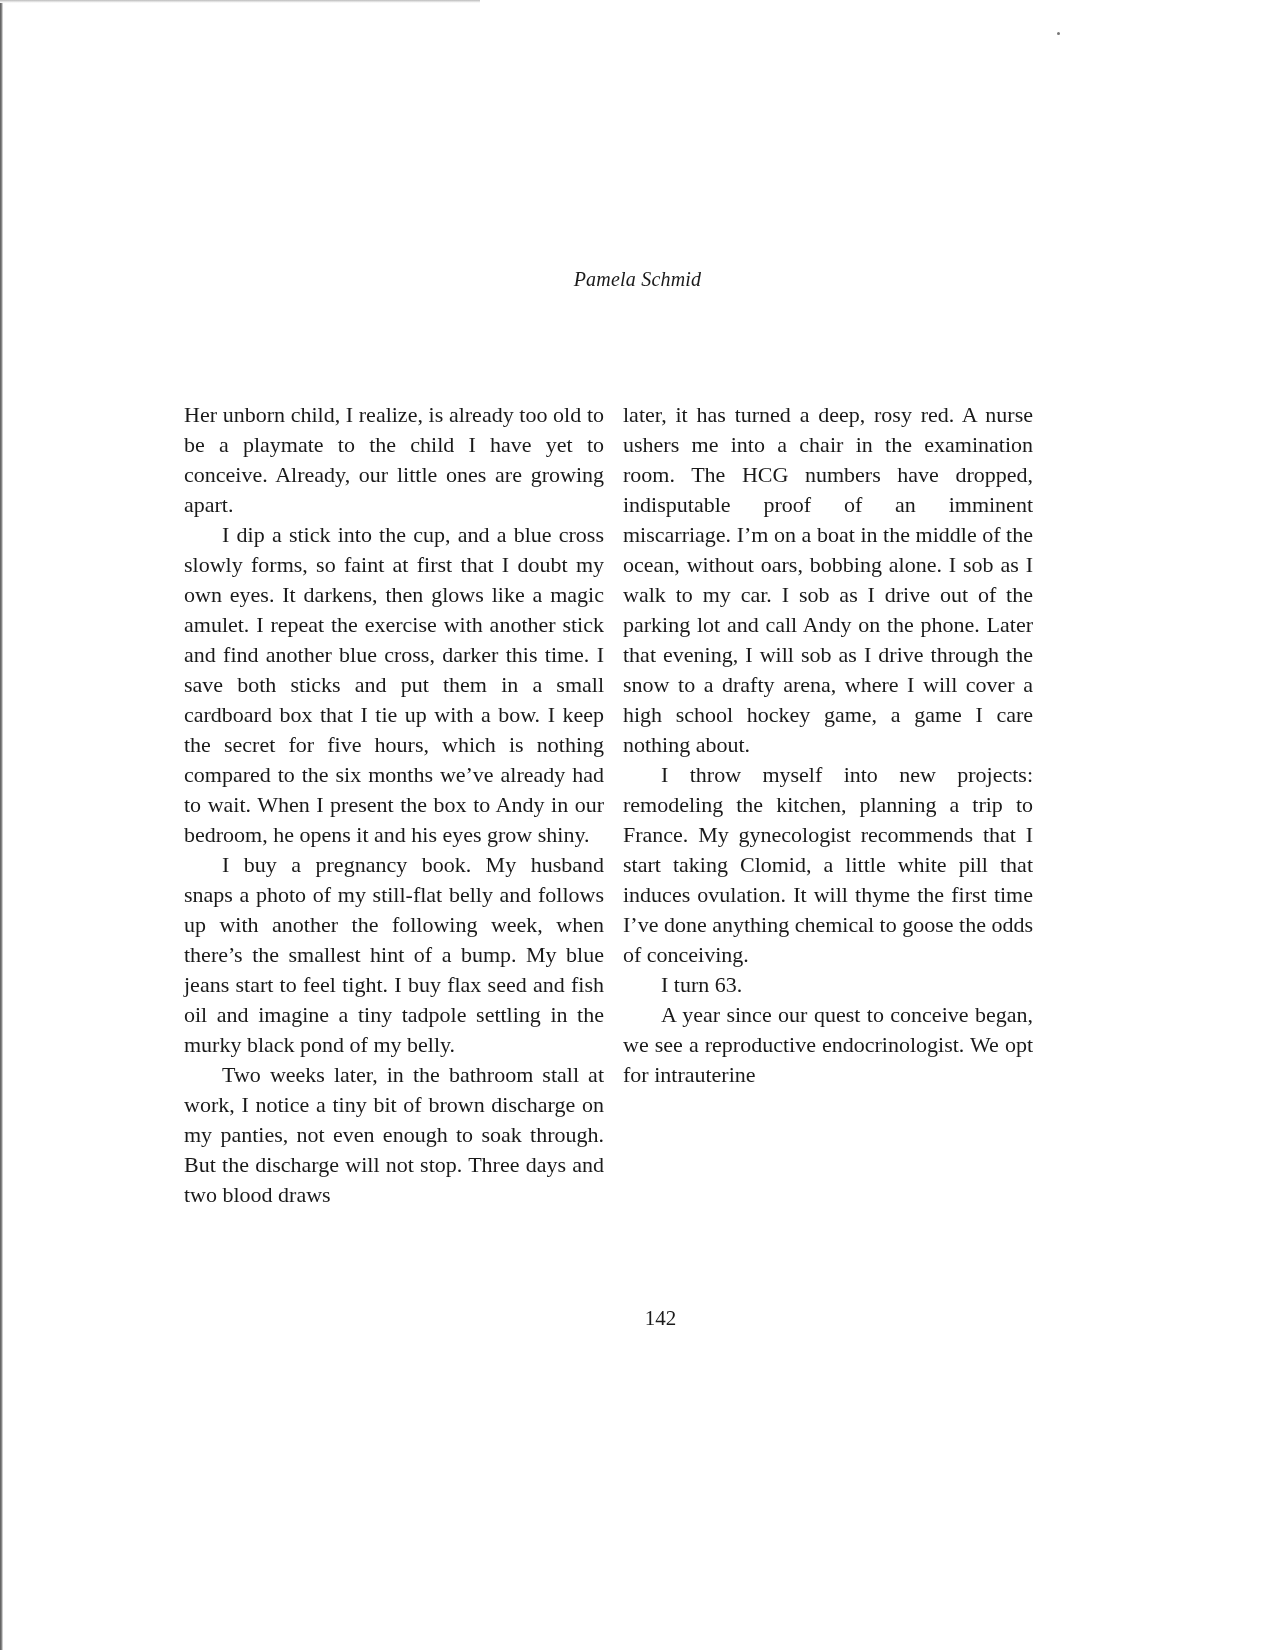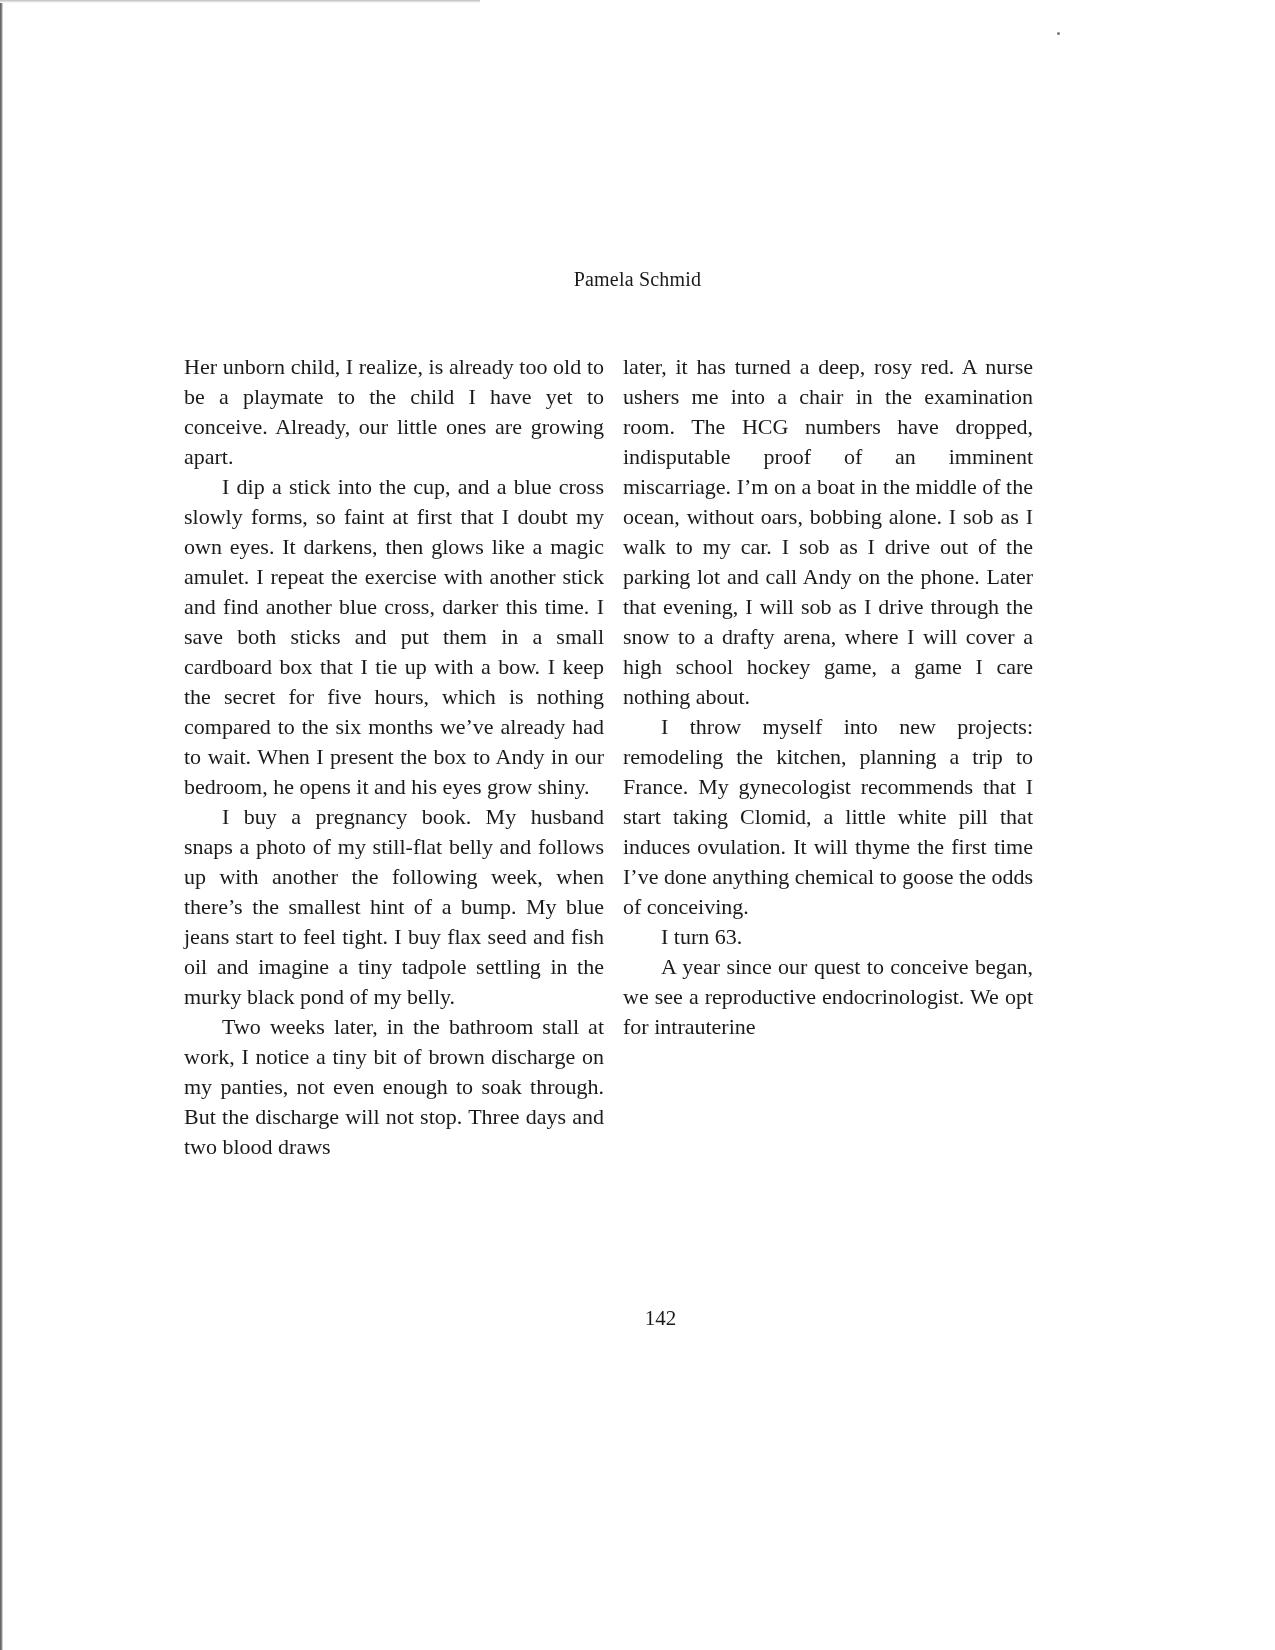--- a/index.html
+++ b/index.html
@@ -22,39 +22,40 @@
     }
     .speck {
       position: absolute; right: 215px; top: 32px; width: 3px; height: 3px;
       border-radius: 50%; background: #777;
     }
     .running-head {
       position: absolute;
       top: 268px;
       left: 0; right: 0;
       text-align: center;
+      font-style: italic;
       font-size: 20px;
       letter-spacing: 0.2px;
     }
     .column {
       position: absolute;
       top: 352px;
       width: 420px;
       font-size: 22px;
       line-height: 30px;
       text-align: justify;
       hyphens: manual;
     }
     .col-left { left: 184px; }
     .col-right { left: 623px; width: 410px; }
     .column p {
       margin: 0;
       text-indent: 38px;
     }
-    .column p.no-indent { text-indent: 0; }
+    .column p.no-indent { text-indent: 0; margin-top: 48px; }
     .folio {
       position: absolute;
       top: 1306px;
       left: 0; right: 0;
       text-align: center;
       font-size: 21px;
       padding-left: 46px;
     }
   </style>
 </head>

